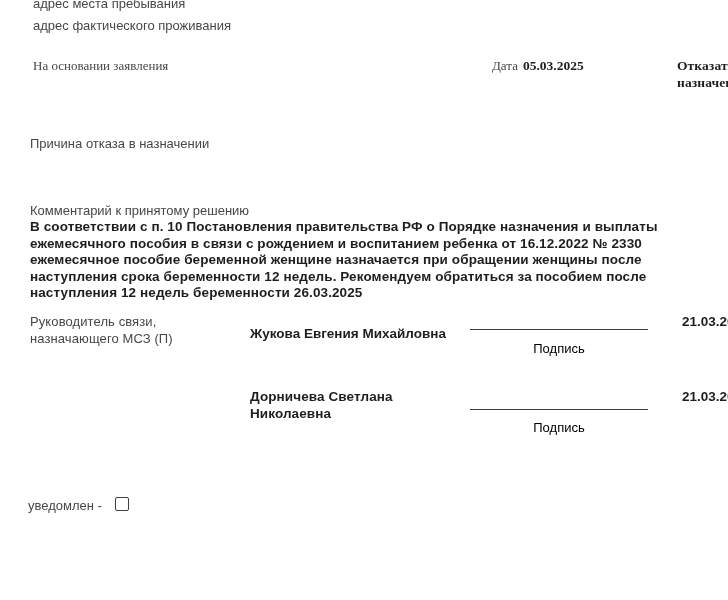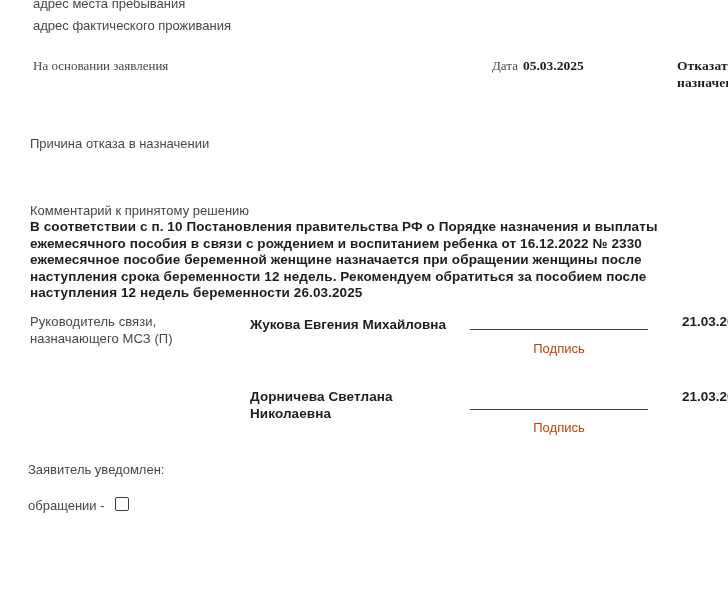--- a/index.html
+++ b/index.html
@@ -28,21 +28,21 @@
   .para {
     line-height: 16.5px;
     letter-spacing: 0.1px;
   }
   .sig-line {
     border-bottom: 1.2px solid #3f3f3f;
     height: 0;
   }
   .sig-caption {
     text-align: center;
-    color: #c2410c;
+    color: #000000;
   }
   .checkbox {
     display: inline-block;
     width: 14px;
     height: 14px;
     border: 1.6px solid #3f3f3f;
     border-radius: 2px;
     background: #ffffff;
     box-sizing: border-box;
   }
@@ -64,33 +64,32 @@
     <span class="abs bold para" style="left:677px; top:0; width:130px;">Отказать в назначении</span>
   </div>
 
   <div class="abs" style="left:30px; top:136px;">Причина отказа в назначении</div>
 
   <div class="abs" style="left:30px; top:203px;">Комментарий к принятому решению</div>
   <div class="abs bold para" style="left:30px; top:219px; width:688px;">В соответствии с п. 10 Постановления правительства РФ о Порядке назначения и выплаты ежемесячного пособия в связи с рождением и воспитанием ребенка от 16.12.2022 № 2330 ежемесячное пособие беременной женщине назначается при обращении женщины после наступления срока беременности 12 недель. Рекомендуем обратиться за пособием после наступления 12 недель беременности 26.03.2025</div>
 
   <div class="abs" style="left:0; top:314px; width:728px; height:50px;">
     <span class="abs para" style="left:30px; top:0; width:175px;">Руководитель связи, назначающего МСЗ (П)</span>
-    <span class="abs bold nowrap" style="left:250px; top:3px;">Жукова Евгения Михайловна</span>
+    <span class="abs bold nowrap" style="left:250px; top:12px;">Жукова Евгения Михайловна</span>
     <div class="abs sig-line" style="left:470px; top:15px; width:178px;"></div>
     <div class="abs sig-caption" style="left:470px; top:27px; width:178px;">Подпись</div>
     <span class="abs bold nowrap" style="left:682px; top:0;">21.03.2025</span>
   </div>
 
   <div class="abs" style="left:0; top:389px; width:728px; height:55px;">
     <span class="abs bold para" style="left:250px; top:0; width:165px;">Дорничева Светлана Николаевна</span>
     <div class="abs sig-line" style="left:470px; top:20px; width:178px;"></div>
     <div class="abs sig-caption" style="left:470px; top:31px; width:178px;">Подпись</div>
     <span class="abs bold nowrap" style="left:682px; top:0;">21.03.2025</span>
   </div>
 
-  <div class="abs" style="left:28px; top:462px;">Заявитель уведомлен:</div>
 
   <div class="abs" style="left:28px; top:498px; height:20px;">
-    <span>обращении -</span>
+    <span>уведомлен -</span>
     <span class="checkbox" style="position:absolute; left:87px; top:-1px;"></span>
   </div>
 
 </div>
 
 </body></html>

